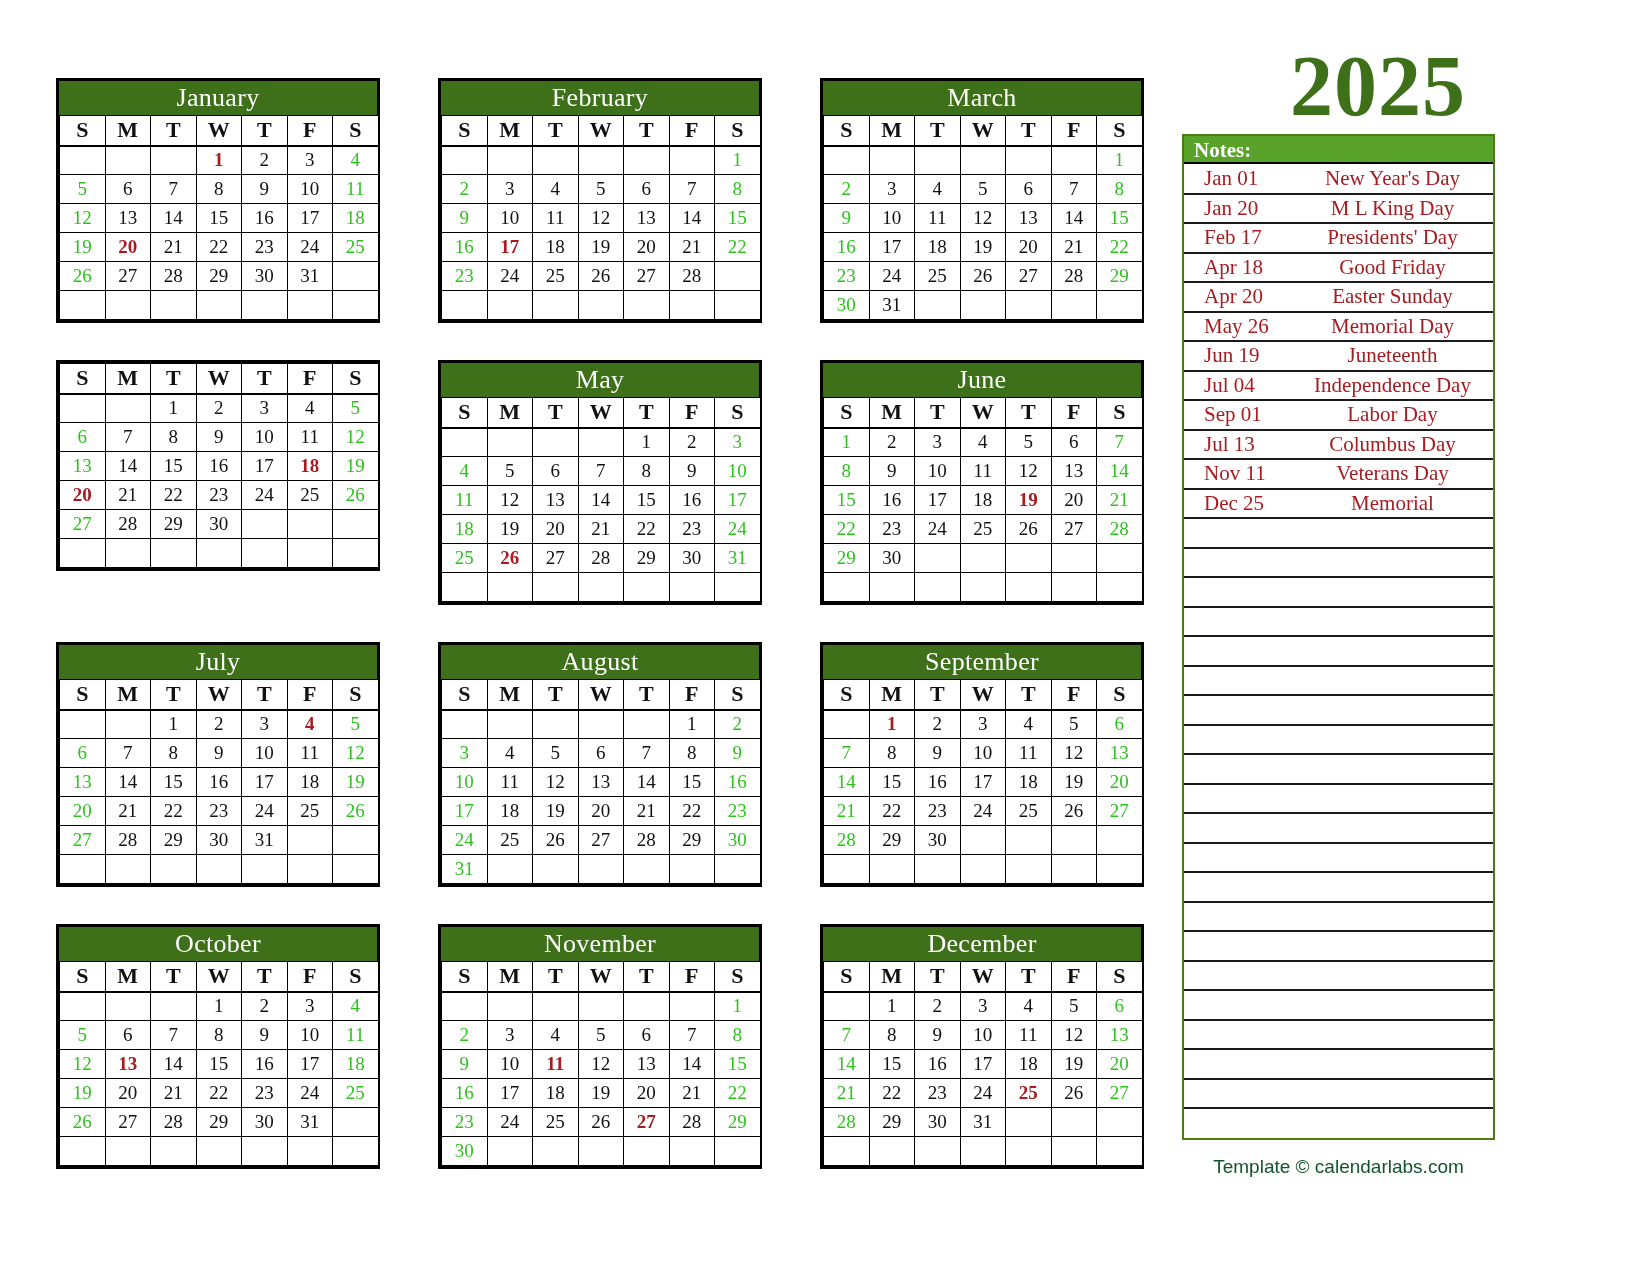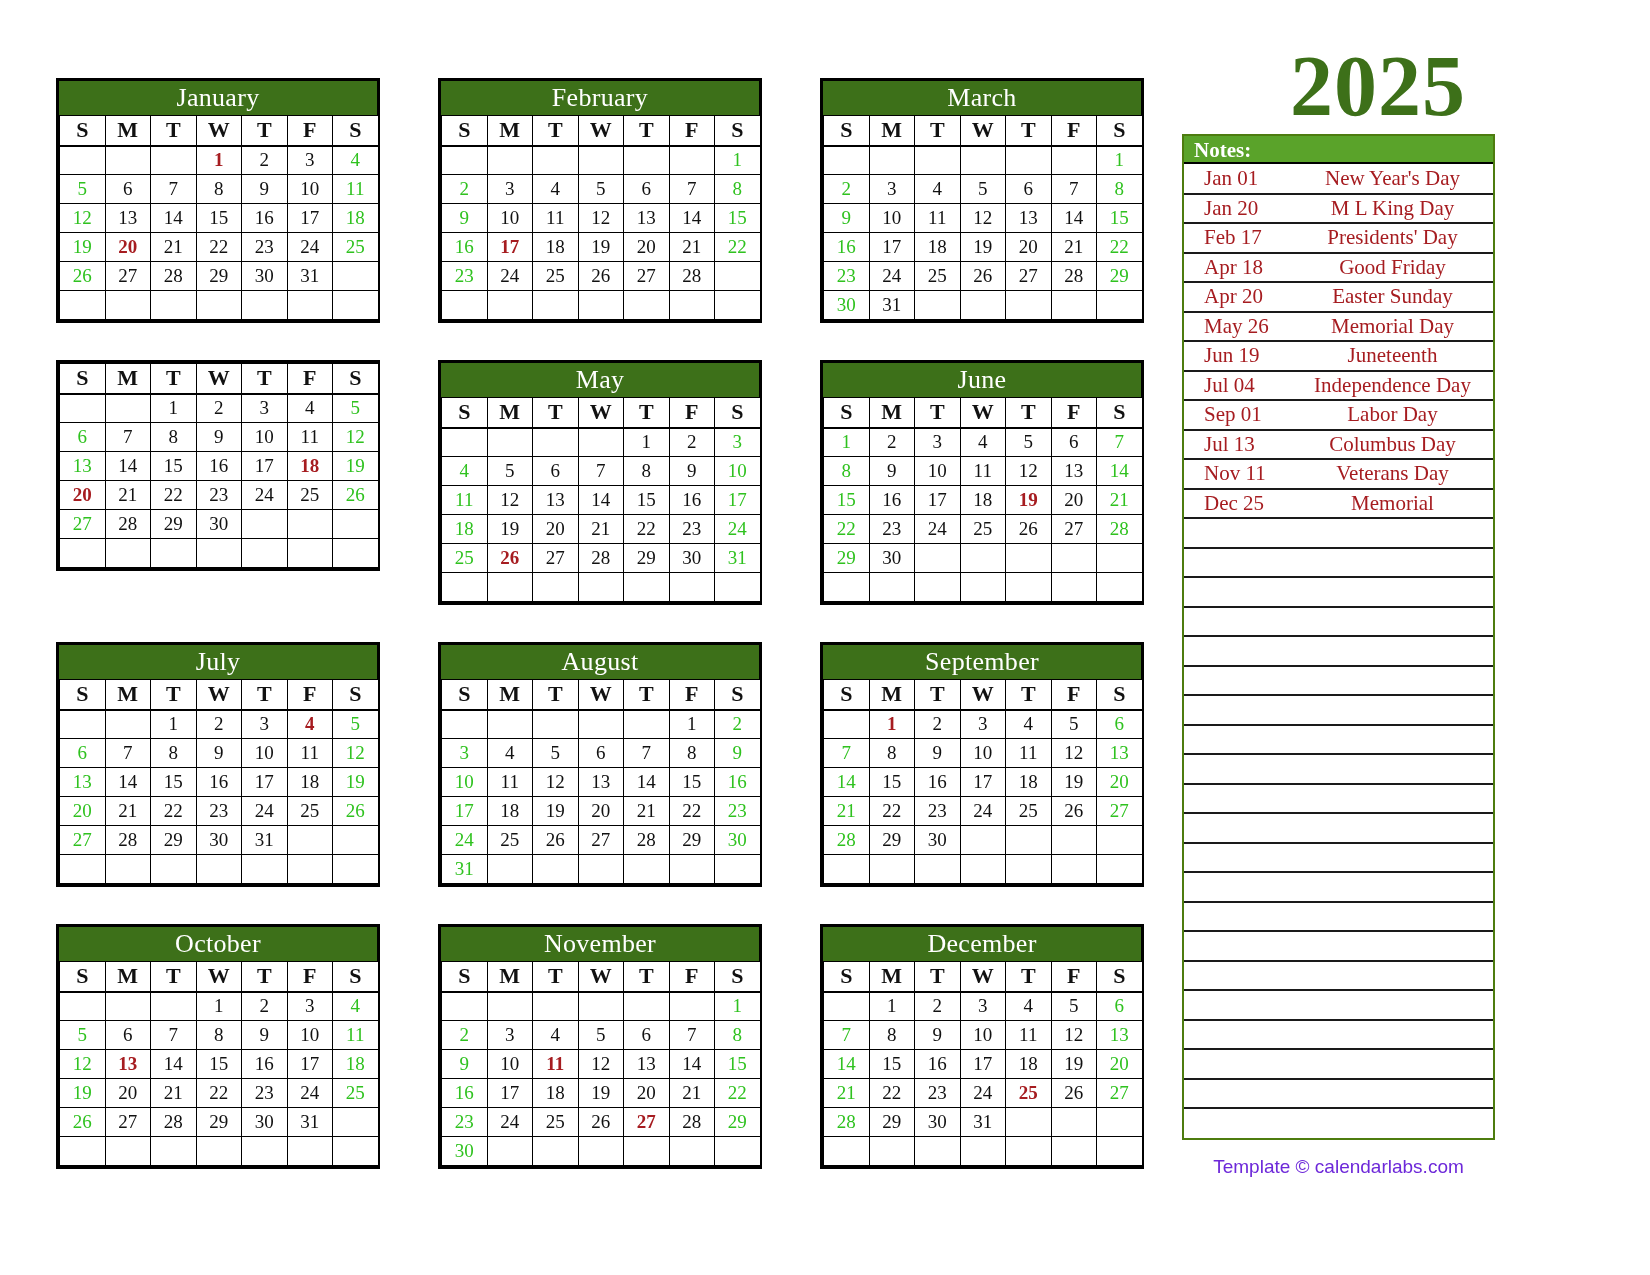--- a/index.html
+++ b/index.html
@@ -134,21 +134,21 @@
     white-space: nowrap;
   }
   table.notes-grid td.note-date { width: 96px; padding-left: 20px; }
   table.notes-grid td.note-name { width: auto; padding-left: 12px; text-align: center; }
   table.notes-grid tr:last-child td { border-bottom: none; }
   table.notes-grid td.blank { color: transparent; }
 
   .footer-credit {
     width: 313px;
     text-align: center;
-    color: #6d28d9;
+    color: #14532d;
     font-size: 19px;
     font-family: "Liberation Sans", "DejaVu Sans", sans-serif;
     margin-top: 16px;
   }
 </style>
 </head>
 <body>
 
 <div class="page">
 

